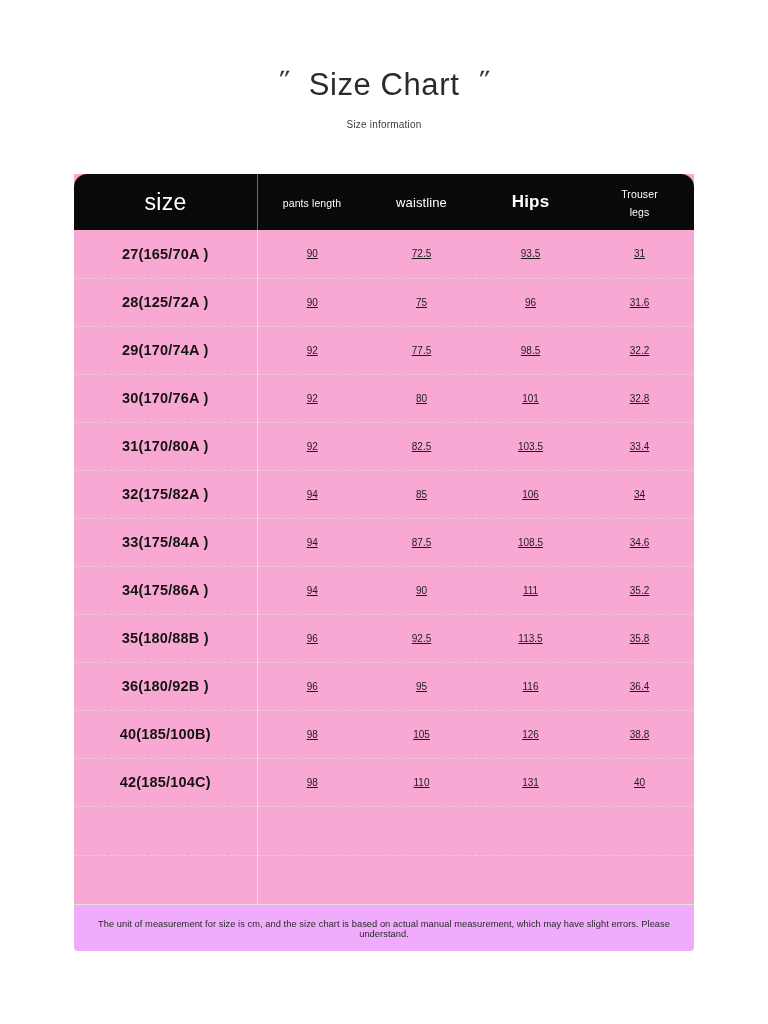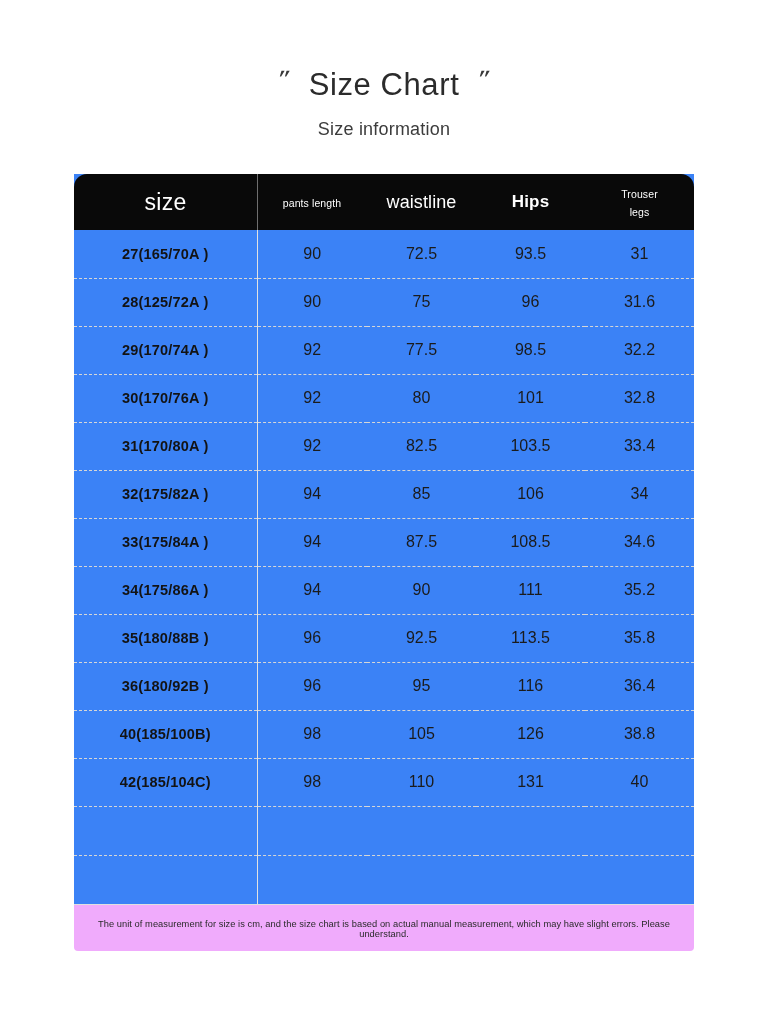--- a/index.html
+++ b/index.html
@@ -45,39 +45,39 @@
     font-size: 25px;
     font-weight: 700;
     color: #3a3a3a;
     transform: translateY(-2px) skewX(-10deg);
     display: inline-block;
     line-height: 1;
     font-family: "Liberation Serif", serif;
   }
   .subtitle {
     margin-top: 18px;
-    font-size: 18px;
+    font-size: 10px;
     font-weight: 400;
     color: #3c3c3c;
     letter-spacing: 0.2px;
   }
 
   
   .table-wrap {
     position: absolute;
     left: 74px;
     top: 174px;
     width: 620px;
   }
 
   .chart-table {
     width: 100%;
     border-collapse: collapse;
     table-layout: fixed;
-    background: #3b82f6;
+    background: #f9a8d4;
   }
 
   
   .chart-table thead th {
     background: #090909;
     color: #ffffff;
     font-weight: 400;
     padding: 0;
     height: 56px;
     vertical-align: middle;
@@ -95,21 +95,21 @@
   .chart-table thead th.divider-left {
     box-shadow: inset 1px 0 0 0 #6e6e6e;
     margin-top: 45px;
   }
   .th-sm {
     font-size: 10.5px;
     letter-spacing: 0.1px;
     line-height: 1.25;
   }
   .th-md {
-    font-size: 18px;
+    font-size: 13px;
     letter-spacing: 0.1px;
   }
   .th-lg {
     font-size: 17px;
     letter-spacing: 0.2px;
     font-weight: bold;
   }
 
   
   .chart-table tbody tr {
@@ -121,23 +121,24 @@
     border-bottom: 1px dashed #d6d6d6;
     padding: 0;
   }
   .chart-table tbody td.size-cell {
     font-size: 14.5px;
     font-weight: 700;
     color: #131313;
     letter-spacing: 0.2px;
   }
   .chart-table tbody td.val-cell {
-    font-size: 16px;
+    font-size: 10px;
     font-weight: 400;
     color: #1b1b1b;
+    text-decoration: underline;
   }
   .chart-table tbody td.divider-left {
     border-left: 1px solid #e2e2e2;
   }
   .chart-table tbody tr.empty-row td {
     height: 48px;
   }
   .chart-table tbody tr.empty-row.last-empty td {
     border-bottom: 1px solid #e0e0e0;
   }

